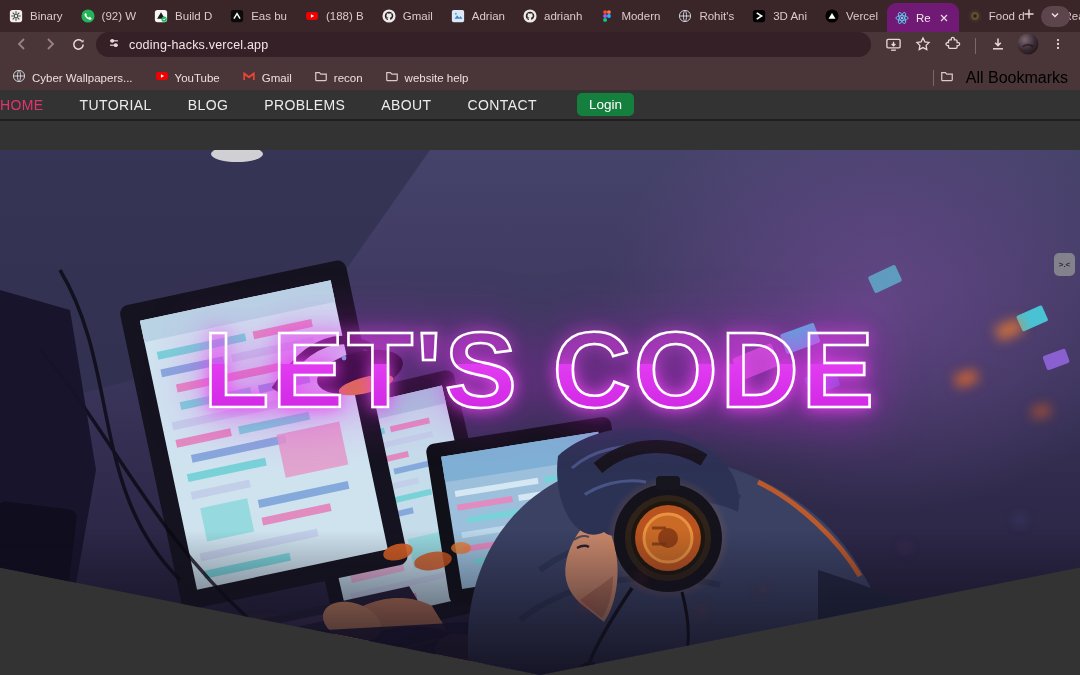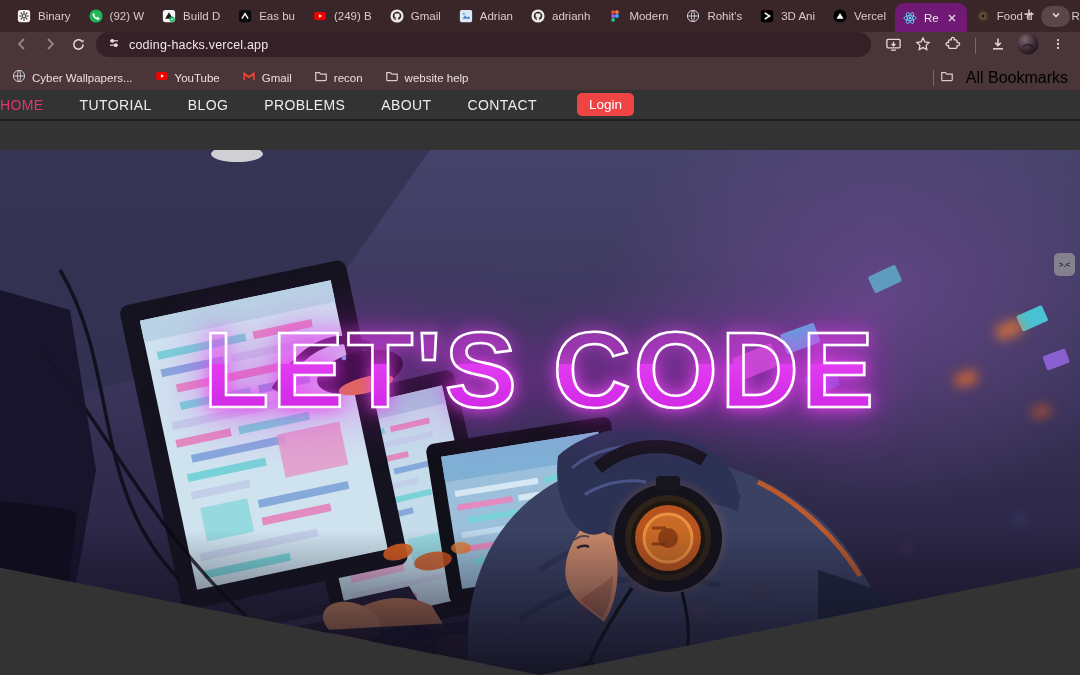--- a/index.html
+++ b/index.html
@@ -1,21 +1,21 @@
 <!DOCTYPE html>
 <html><head>
 <meta charset="utf-8">
 <style>
   * { margin:0; padding:0; box-sizing:border-box; }
   html,body { width:1080px; height:675px; overflow:hidden; background:#333; }
   body { font-family:"Liberation Sans", sans-serif; }
   .browser { width:1080px; height:675px; display:flex; flex-direction:column; }
 
   
-  .tabstrip { height:32px; background:#3a2628; display:flex; align-items:stretch; padding-left:8px; }
+  .tabstrip { height:32px; background:#3a2628; display:flex; align-items:stretch; padding-left:0; }
   .tabs { display:flex; align-items:stretch; min-width:0; }
   .tab { display:flex; align-items:center; gap:6px; padding:0 9px; cursor:pointer; }
   .tab .favicon { width:15px; height:15px; flex:0 0 auto; display:flex; align-items:center; }
   .tab .tab-label { font-size:11.5px; color:#dcc9cc; white-space:nowrap; overflow:hidden; max-width:42px; }
   .tab.active { background:#701a75; border-radius:9px 9px 0 0; margin-top:3px; padding:0 8px; }
   .tab.active .tab-label { color:#f2e8e9; max-width:30px; }
   .tab-divider { width:1px; height:14px; background:rgba(236,221,223,.3); align-self:center; }
   .tab .close { width:14px; height:14px; display:flex; align-items:center; justify-content:center; border-radius:50%; }
   .newtab-btn { width:26px; display:flex; align-items:center; justify-content:center; color:#e6d6d8; cursor:pointer; }
   .tabstrip-spacer { flex:1; }
@@ -34,21 +34,21 @@
   .bm-item { display:flex; align-items:center; gap:6px; margin-right:22px; cursor:pointer; }
   .bm-item .bm-label { font-size:11.5px; color:#ecdfe0; white-space:nowrap; }
   .bm-spacer { flex:1; }
   .bm-right { display:flex; align-items:center; gap:12px; cursor:pointer; }
 
   
   .page { position:relative; height:585px; background:#333333; overflow:hidden; }
   .site-nav { height:31px; display:flex; align-items:center; justify-content:flex-start; gap:36px; border-bottom:2px solid #1f1f1f; }
   .nav-link { font-size:14px; color:#ececec; letter-spacing:.4px; cursor:pointer; }
   .nav-link.active { color:#e4346f; }
-  .login-btn { background:#ef4444; color:#fff; font-size:13.5px; padding:4px 12px; border-radius:5px; border:none; cursor:pointer; margin-left:4px; font-family:"Liberation Sans", sans-serif; }
+  .login-btn { background:#15803d; color:#fff; font-size:13.5px; padding:4px 12px; border-radius:5px; border:none; cursor:pointer; margin-left:4px; font-family:"Liberation Sans", sans-serif; }
 
   .hero { position:absolute; top:60px; left:0; width:1080px; height:525px;
           clip-path: polygon(0 0, 100% 0, 100% 79.5%, 50% 100%, 0 79.5%); }
   .hero svg.scene { display:block; width:1080px; height:525px; }
   .neon-title { position:absolute; top:166px; left:0; width:100%; text-align:center;
     font-weight:bold; font-size:108px; letter-spacing:3px; line-height:1;
     color:transparent; -webkit-text-stroke:2.6px #ffffff;
     background-image:linear-gradient(180deg, rgba(230,60,240,0.20) 0%, rgba(230,60,240,0.24) 44%, #e23cf2 44.5%, #cb22e0 100%);
     -webkit-background-clip:text; background-clip:text;
     filter: drop-shadow(0 0 8px rgba(240,70,248,.95)) drop-shadow(0 0 26px rgba(216,24,232,.75));
@@ -109,21 +109,21 @@
           <span class="tab-label">Eas bu</span>
         </div>
         <div class="tab-divider"></div>
         <div class="tab">
           <span class="favicon">
             <svg width="14" height="14" viewBox="0 0 16 16">
               <rect x="1.2" y="3.5" width="13.6" height="9" rx="2.4" fill="#f20000"></rect>
               <path d="M6.8 6l3.6 2-3.6 2z" fill="#fff"></path>
             </svg>
           </span>
-          <span class="tab-label">(249) B</span>
+          <span class="tab-label">(188) B</span>
         </div>
         <div class="tab-divider"></div>
         <div class="tab">
           <span class="favicon">
             <svg width="14" height="14" viewBox="0 0 16 16">
               <circle cx="8" cy="8" r="7.5" fill="#efeaea"></circle>
               <path d="M8 3.2c-2.7 0-4.8 2.1-4.8 4.8 0 2.1 1.4 3.9 3.3 4.6.2 0 .3-.1.3-.3v-1c-1.3.3-1.6-.6-1.6-.6-.2-.6-.5-.7-.5-.7-.5-.3 0-.3 0-.3.5 0 .8.5.8.5.5.8 1.2.6 1.5.4 0-.3.2-.6.3-.7-1.1-.1-2.2-.5-2.2-2.4 0-.5.2-1 .5-1.3 0-.1-.2-.6 0-1.3 0 0 .4-.1 1.3.5.4-.1.8-.2 1.2-.2s.8.1 1.2.2c.9-.6 1.3-.5 1.3-.5.3.7.1 1.2 0 1.3.3.3.5.8.5 1.3 0 1.9-1.1 2.3-2.2 2.4.2.2.4.5.4.9v1.3c0 .2.1.3.3.3 1.9-.6 3.3-2.4 3.3-4.6 0-2.6-2.1-4.7-4.8-4.7z" fill="#2b2226"></path>
             </svg>
           </span>
           <span class="tab-label">Gmail</span>

